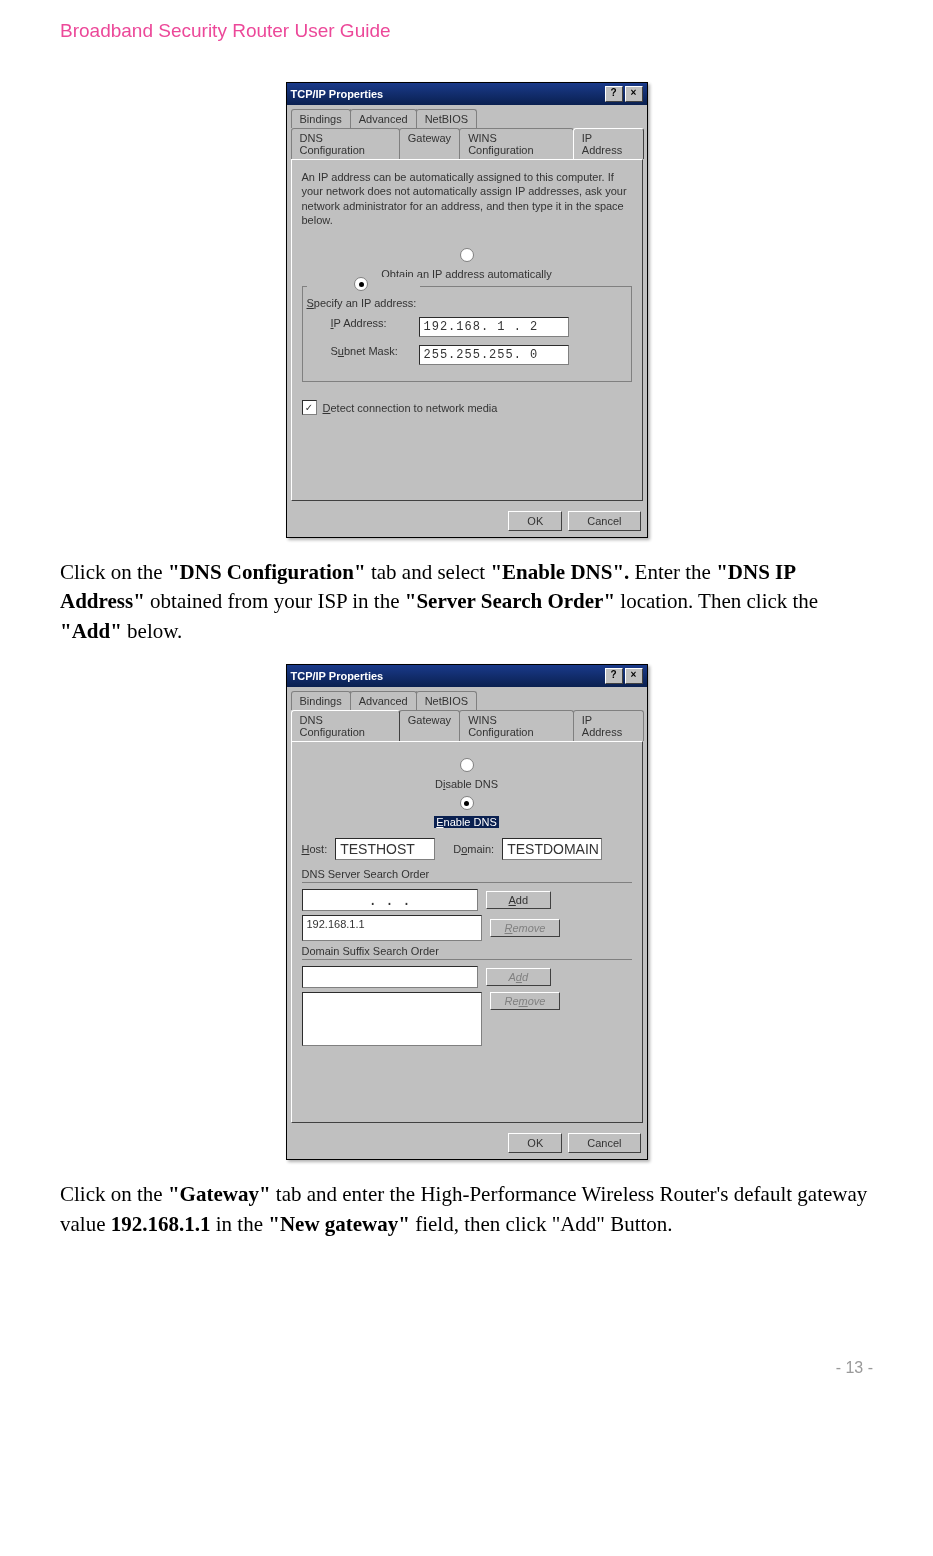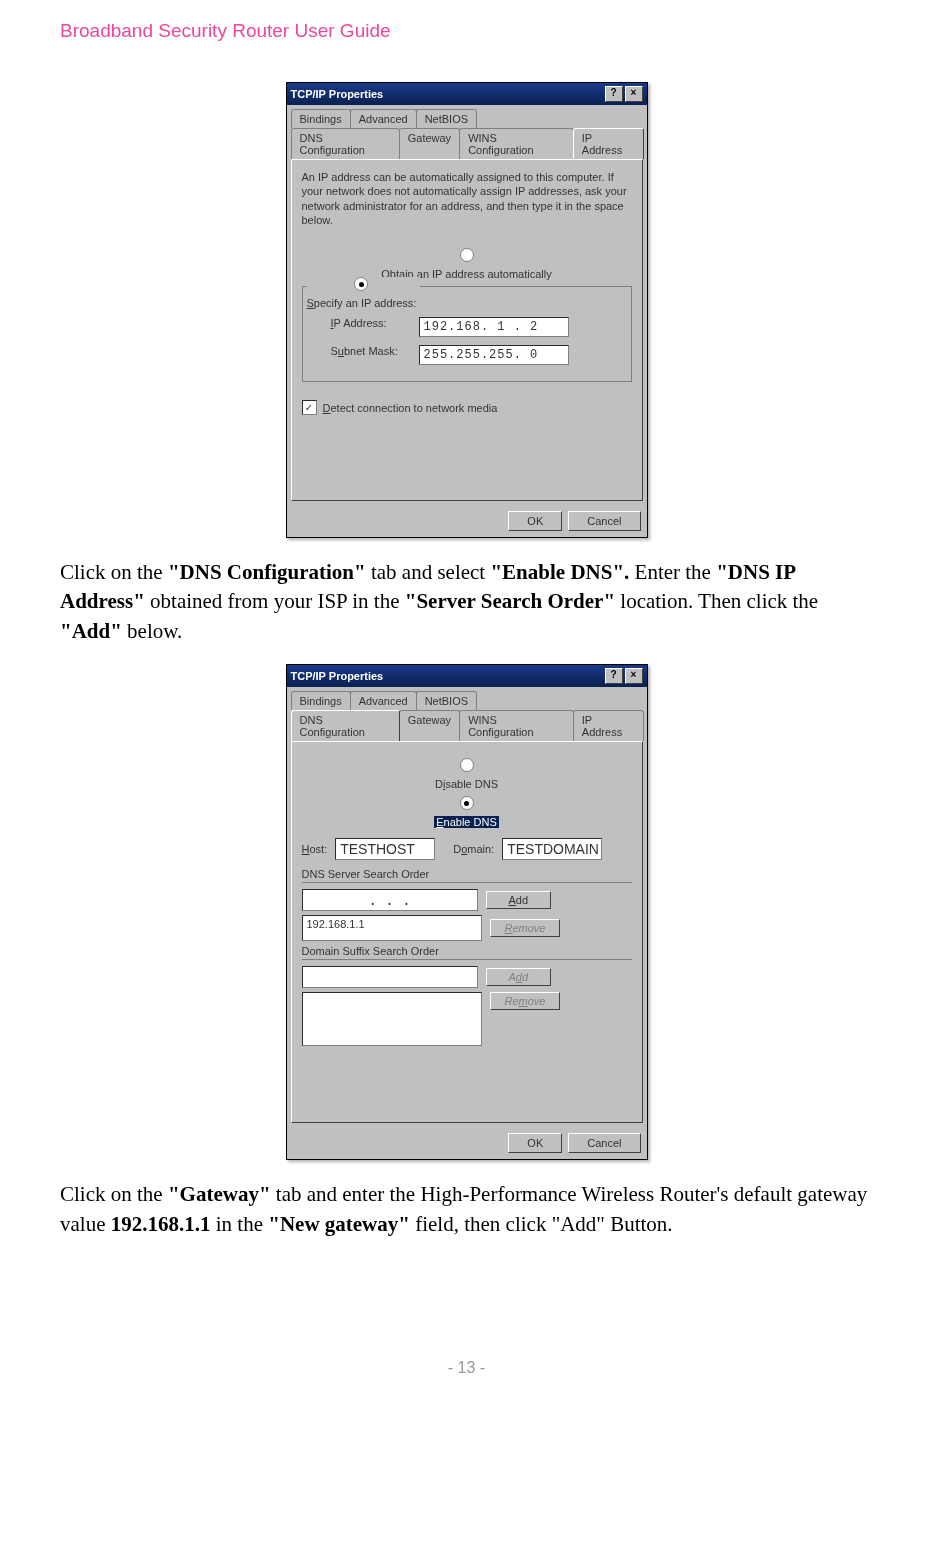--- a/index.html
+++ b/index.html
@@ -27,21 +27,21 @@
 .btnrow { display:flex; justify-content:flex-end; gap:6px; padding:6px; background:#c0c0c0; }
 .btn { border:1px solid #fff; border-right-color:#404040; border-bottom-color:#404040; background:#c0c0c0; padding:3px 18px; font-size:11px; }
 .btn.disabled { color:#808080;font-style:italic; }
 .para { font-size:21px; line-height:1.4; margin:18px 0; color:#000; }
 .para strong { font-weight:bold; }
 .inputflat { border:1px inset #808080; background:#fff; padding:2px 4px; font-size:14px; height:16px; }
 .listbox { border:1px inset #808080; background:#fff; width:170px; height:20px; padding:2px 4px; font-size:11px; }
 .listbox.tall { height:48px; }
 .dns-row { display:flex; gap:8px; margin:4px 0; align-items:center; }
 .sublabel { font-size:11px; margin:8px 0 2px 0; }
-.footer { text-align:center; color:#999; font-size:16px; margin-top:120px; font-family:Arial,sans-serif; }
+.footer { text-align:right; color:#999; font-size:16px; margin-top:120px; font-family:Arial,sans-serif; }
 .underline-letter { text-decoration:underline; }
 </style>
 </head>
 <body>
 
 <div class="page">
   <div class="header-title">Broadband Security Router User Guide</div>
 
   <div class="dialog">
     <div class="titlebar">

